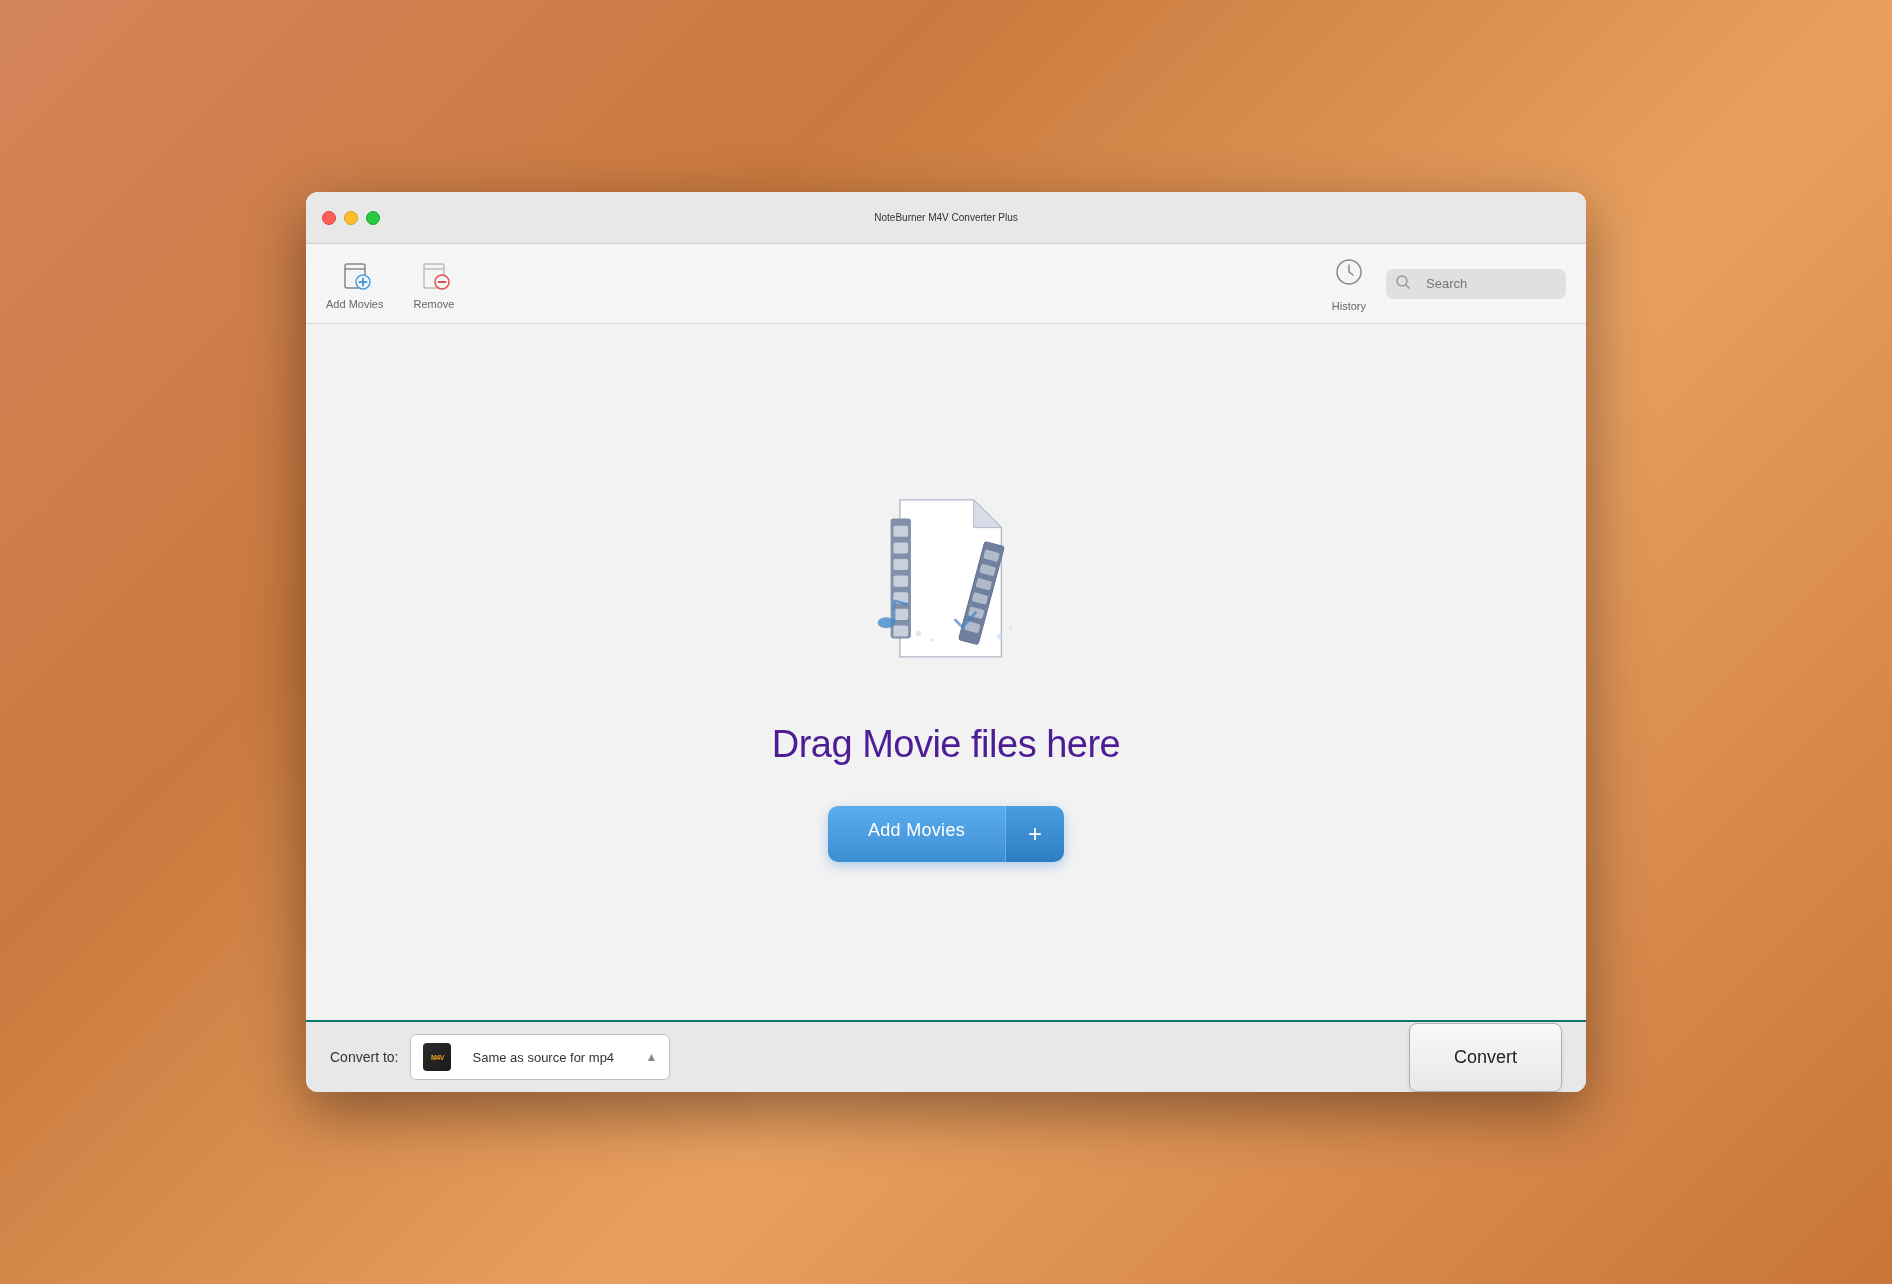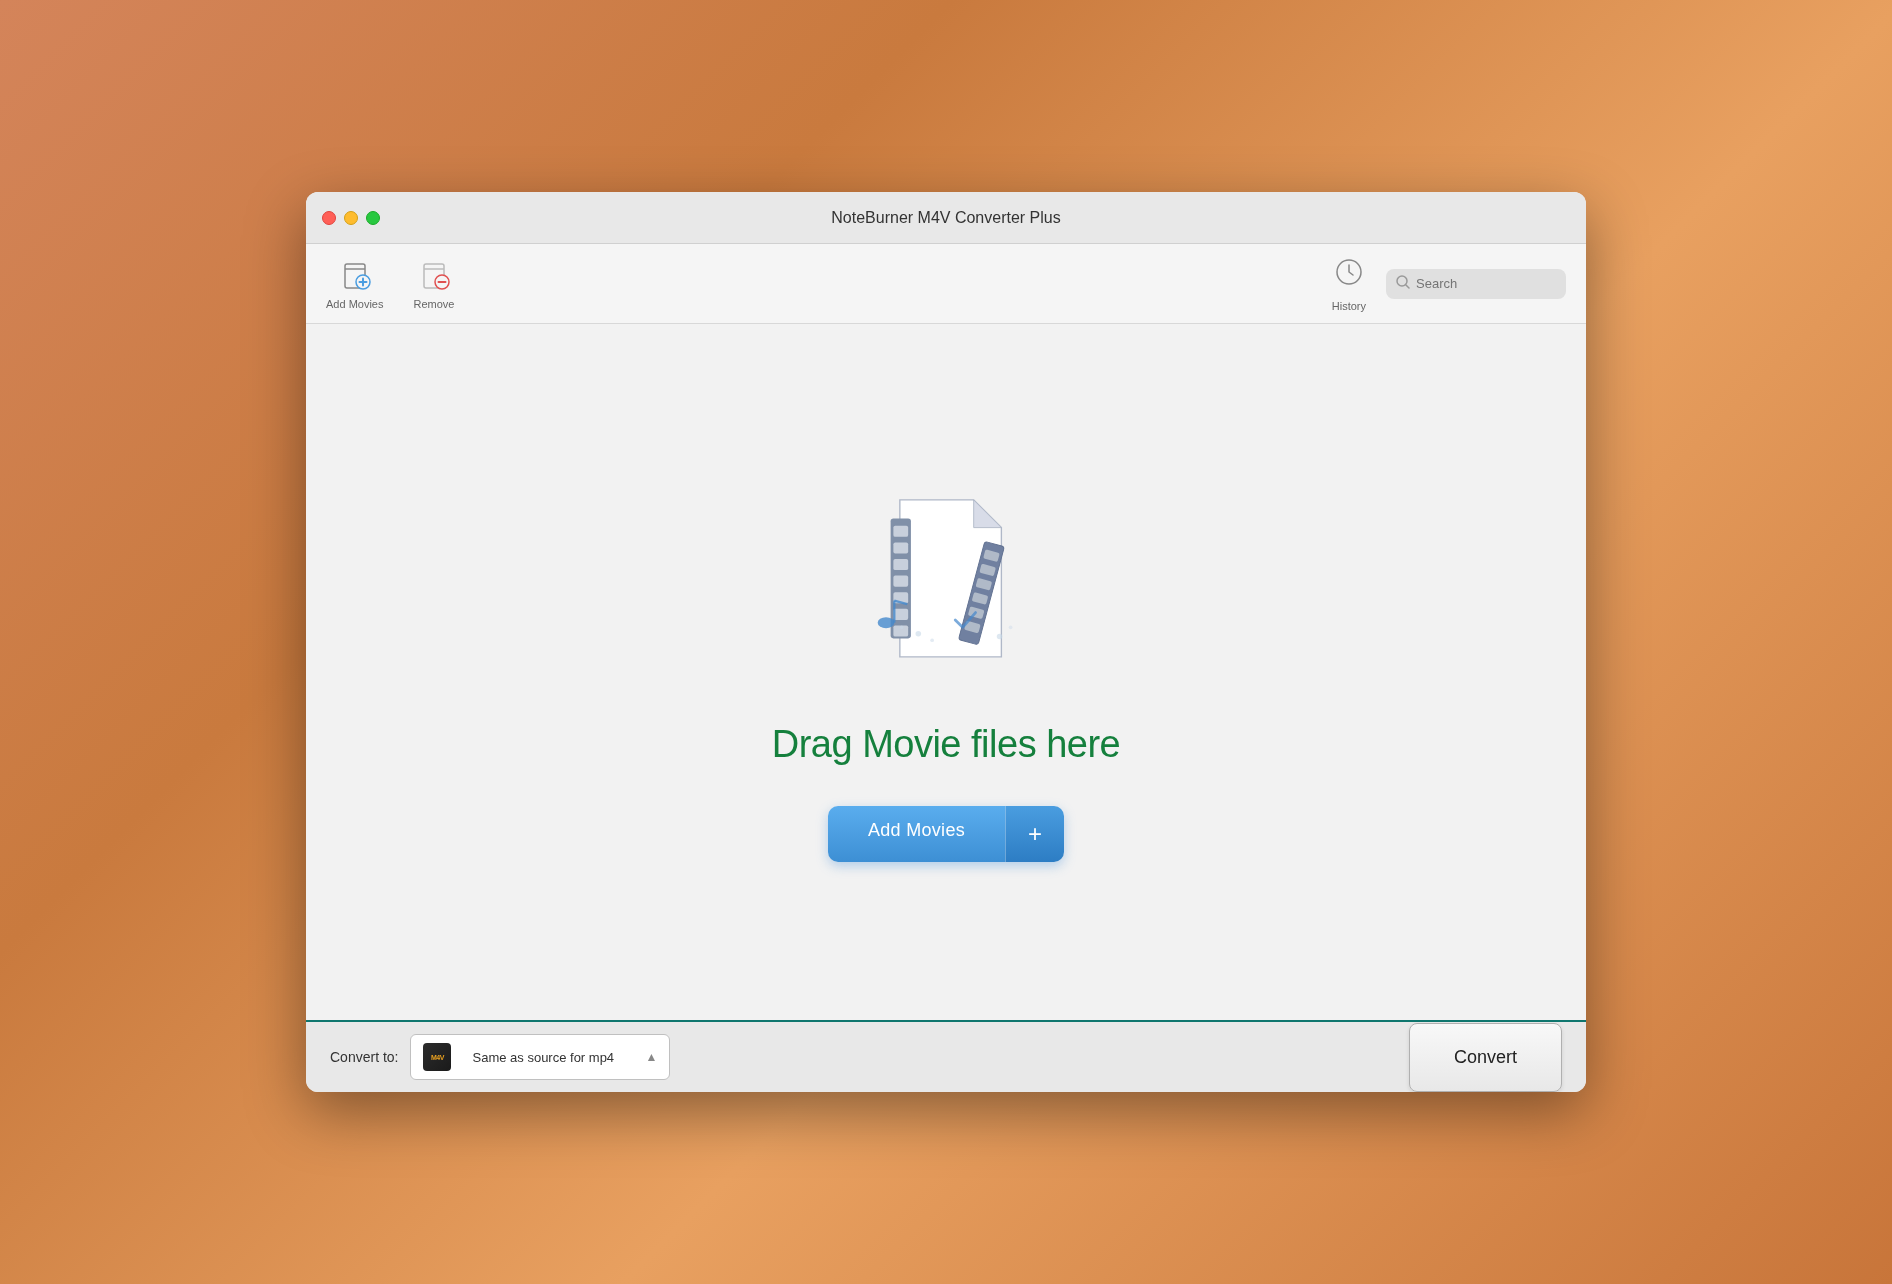--- a/index.html
+++ b/index.html
@@ -49,21 +49,21 @@
       border-radius: 50%;
     }
     .traffic-light.close { background: #ff5f57; border: 1px solid #e0443e; }
     .traffic-light.minimize { background: #febc2e; border: 1px solid #d4a017; }
     .traffic-light.maximize { background: #28c840; border: 1px solid #1aab29; }
 
     .titlebar-title {
       position: absolute;
       left: 50%;
       transform: translateX(-50%);
-      font-size: 16px;
+      font-size: 10px;
       font-weight: 500;
       color: #333;
     }
 
     
     .toolbar {
       height: 80px;
       background: #f5f5f5;
       border-bottom: 1px solid #d8d8d8;
       display: flex;
@@ -121,21 +121,21 @@
       font-size: 11px;
       color: #666;
     }
 
     .search-box {
       display: flex;
       align-items: center;
       background: #e0e0e0;
       border-radius: 8px;
       padding: 6px 10px;
-      gap: 6px;
+      gap: 16px;
       width: 180px;
     }
 
     .search-input {
       border: none;
       background: transparent;
       outline: none;
       font-size: 13px;
       color: #999;
       width: 100%;
@@ -195,21 +195,21 @@
       padding: 14px 22px;
       display: flex;
       align-items: center;
       justify-content: center;
       border-left: 1px solid rgba(255,255,255,0.3);
     }
 
     .drag-text {
       font-size: 38px;
       font-weight: 300;
-      color: #15803d;
+      color: #4c1d95;
       letter-spacing: -0.5px;
     }
 
     
     .bottom-bar {
       height: 72px;
       background: #e8e8e8;
       border-top: 2px solid #0f766e;
       display: flex;
       align-items: center;

